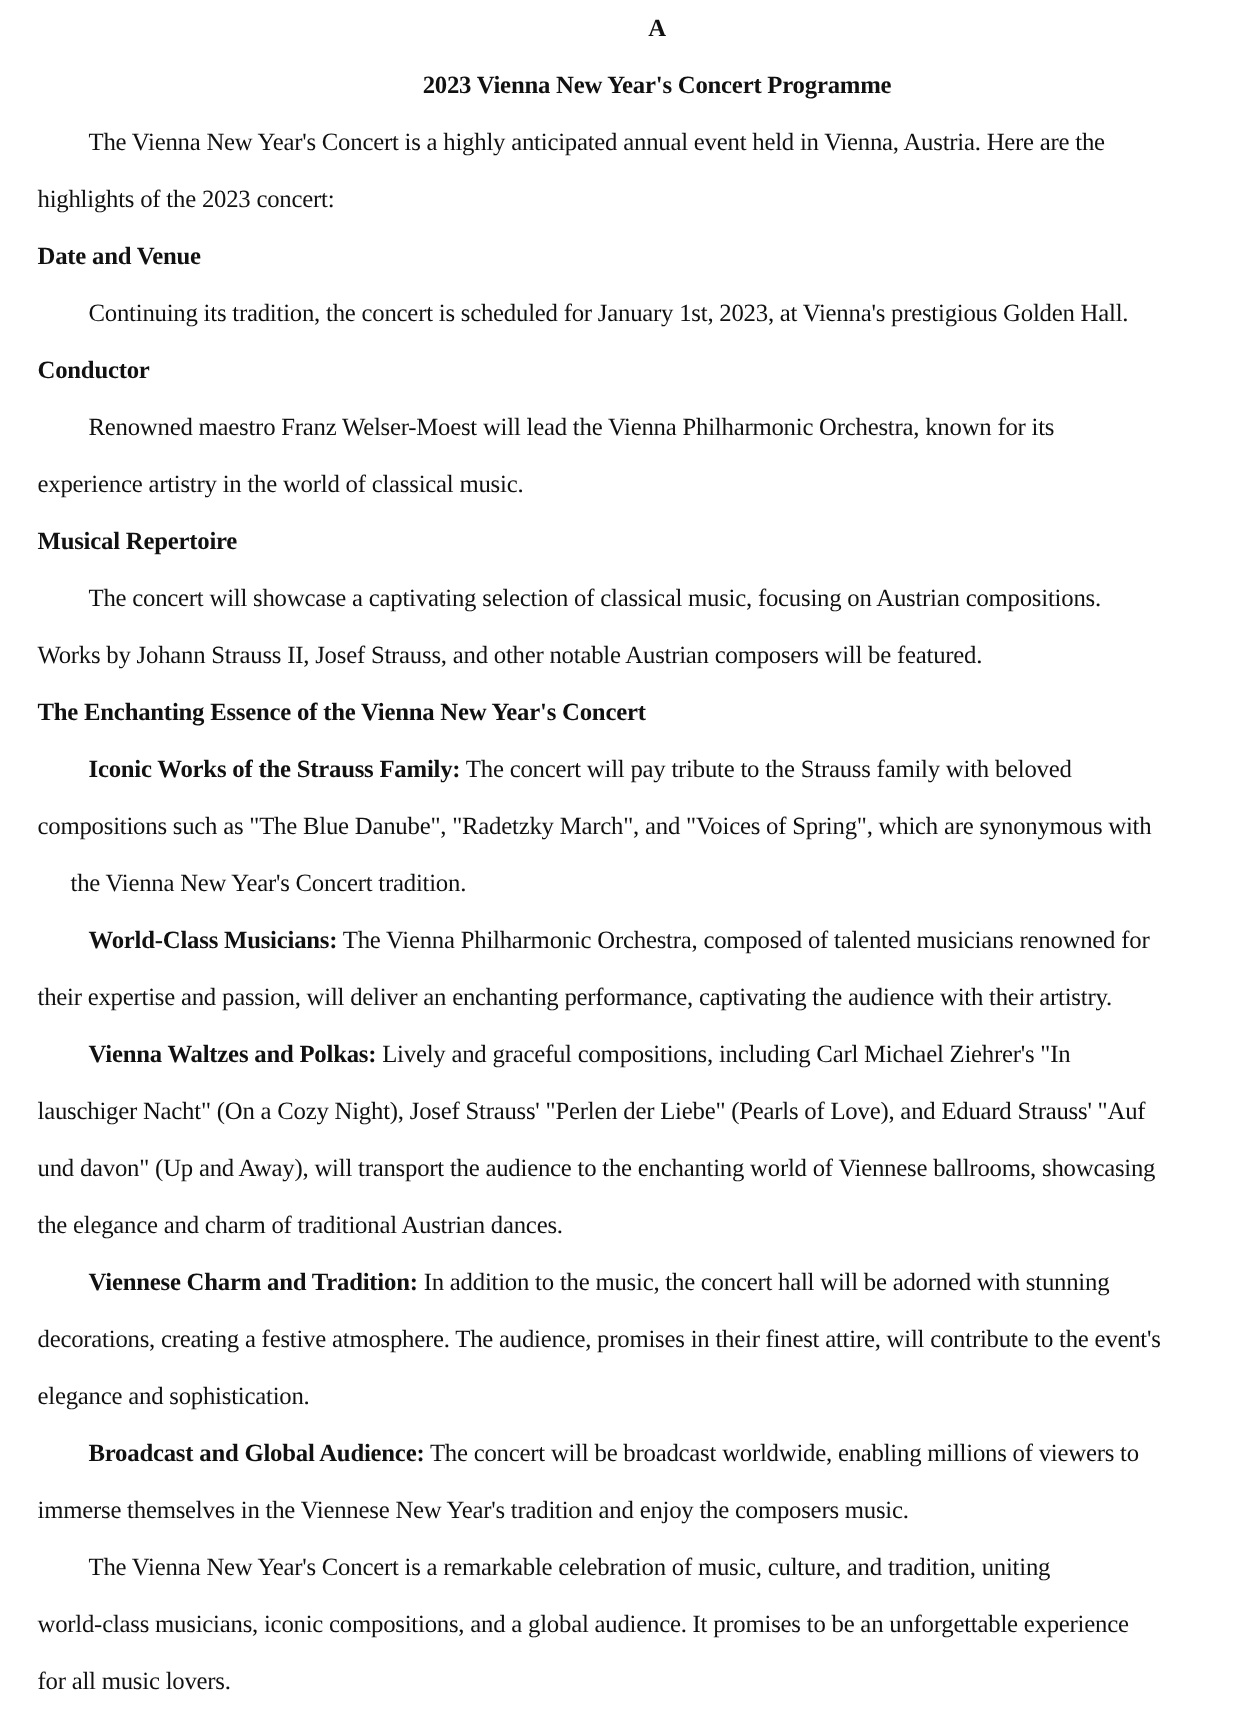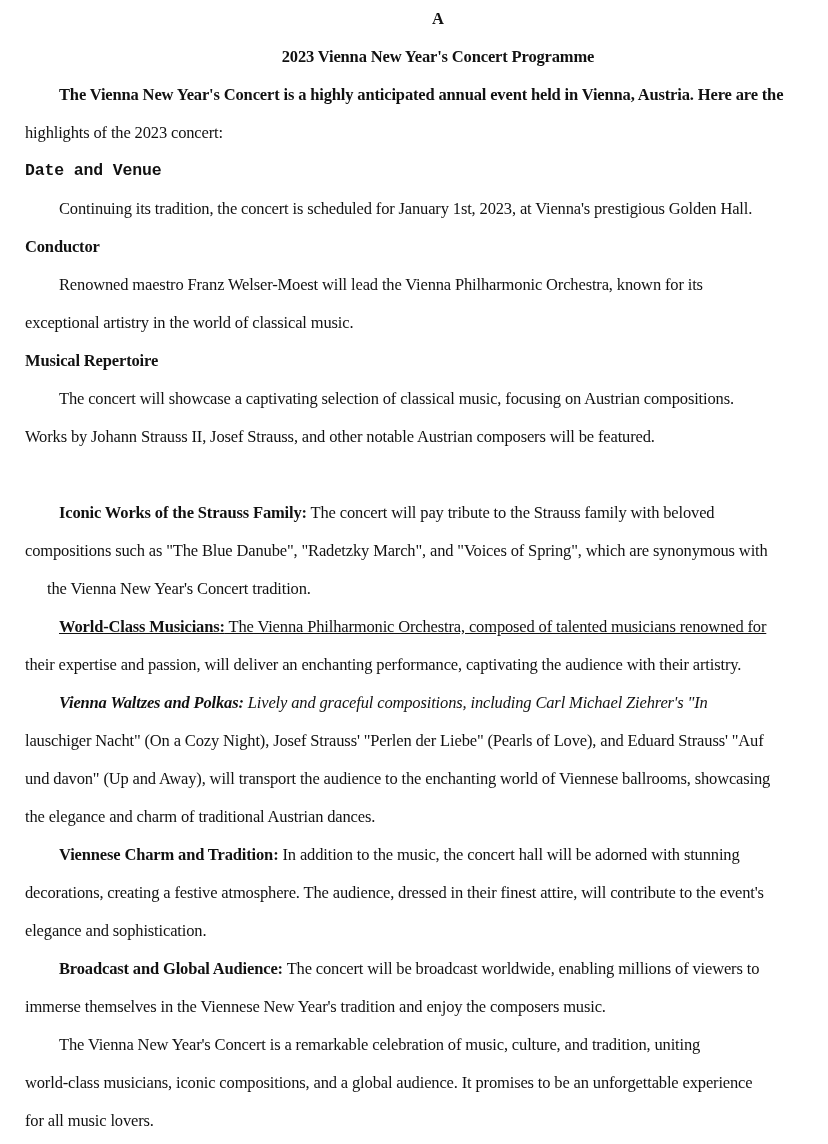--- a/index.html
+++ b/index.html
@@ -40,63 +40,64 @@
   </style>
 </head>
 <body>
 
 <div class="page">
 
   <div class="line center b" style="top:9px;">A</div>
   <div class="line center b" style="top:47px;">2023 Vienna New Year's Concert Programme</div>
 
   <div>
-    <div class="line indent" style="top:85px;font-weight:bold;">The Vienna New Year's Concert is a highly anticipated annual event held in Vienna, Austria. Here are the</div>
+    <div class="line indent" style="top:85px;">The Vienna New Year's Concert is a highly anticipated annual event held in Vienna, Austria. Here are the</div>
     <div class="line" style="top:123px;">highlights of the 2023 concert:</div>
   </div>
 
-  <div class="line b" style="top:161px;font-family:Liberation Mono, monospace;">Date and Venue</div>
+  <div class="line b" style="top:161px;">Date and Venue</div>
   <div>
     <div class="line indent" style="top:199px;text-align:center;">Continuing its tradition, the concert is scheduled for January 1st, 2023, at Vienna's prestigious Golden Hall.</div>
   </div>
 
   <div class="line b" style="top:237px;">Conductor</div>
   <div>
     <div class="line indent" style="top:275px;">Renowned maestro Franz Welser-Moest will lead the Vienna Philharmonic Orchestra, known for its</div>
-    <div class="line" style="top:313px;">exceptional artistry in the world of classical music.</div>
+    <div class="line" style="top:313px;">experience artistry in the world of classical music.</div>
   </div>
 
   <div class="line b" style="top:351px;font-family:Liberation Serif, serif;">Musical Repertoire</div>
   <div>
     <div class="line indent" style="top:389px;">The concert will showcase a captivating selection of classical music, focusing on Austrian compositions.</div>
     <div class="line" style="top:427px;">Works by Johann Strauss II, Josef Strauss, and other notable Austrian composers will be featured.</div>
   </div>
 
+  <div class="line b" style="top:465px;">The Enchanting Essence of the Vienna New Year's Concert</div>
 
   <div>
     <div class="line indent" style="top:503px;"><span class="b">Iconic Works of the Strauss Family:</span><span> The concert will pay tribute to the Strauss family with beloved</span></div>
     <div class="line" style="top:541px;">compositions such as "The Blue Danube", "Radetzky March", and "Voices of Spring", which are synonymous with</div>
     <div class="line" style="top:579px;margin-left:22px;">the Vienna New Year's Concert tradition.</div>
   </div>
 
   <div>
-    <div class="line indent" style="top:617px;text-decoration:underline;"><span class="b">World-Class Musicians:</span><span> The Vienna Philharmonic Orchestra, composed of talented musicians renowned for</span></div>
+    <div class="line indent" style="top:617px;"><span class="b">World-Class Musicians:</span><span> The Vienna Philharmonic Orchestra, composed of talented musicians renowned for</span></div>
     <div class="line" style="top:655px;">their expertise and passion, will deliver an enchanting performance, captivating the audience with their artistry.</div>
   </div>
 
   <div>
-    <div class="line indent" style="top:693px;font-style:italic;"><span class="b">Vienna Waltzes and Polkas:</span><span> Lively and graceful compositions, including Carl Michael Ziehrer's "In</span></div>
+    <div class="line indent" style="top:693px;"><span class="b">Vienna Waltzes and Polkas:</span><span> Lively and graceful compositions, including Carl Michael Ziehrer's "In</span></div>
     <div class="line" style="top:731px;">lauschiger Nacht" (On a Cozy Night), Josef Strauss' "Perlen der Liebe" (Pearls of Love), and Eduard Strauss' "Auf</div>
     <div class="line" style="top:769px;">und davon" (Up and Away), will transport the audience to the enchanting world of Viennese ballrooms, showcasing</div>
     <div class="line" style="top:807px;">the elegance and charm of traditional Austrian dances.</div>
   </div>
 
   <div>
     <div class="line indent" style="top:845px;"><span class="b">Viennese Charm and Tradition:</span><span> In addition to the music, the concert hall will be adorned with stunning</span></div>
-    <div class="line" style="top:883px;">decorations, creating a festive atmosphere. The audience, dressed in their finest attire, will contribute to the event's</div>
+    <div class="line" style="top:883px;">decorations, creating a festive atmosphere. The audience, promises in their finest attire, will contribute to the event's</div>
     <div class="line" style="top:921px;">elegance and sophistication.</div>
   </div>
 
   <div>
     <div class="line indent" style="top:959px;"><span class="b">Broadcast and Global Audience:</span><span> The concert will be broadcast worldwide, enabling millions of viewers to</span></div>
     <div class="line" style="top:997px;">immerse themselves in the Viennese New Year's tradition and enjoy the composers music.</div>
   </div>
 
   <div>
     <div class="line indent" style="top:1035px;">The Vienna New Year's Concert is a remarkable celebration of music, culture, and tradition, uniting</div>

